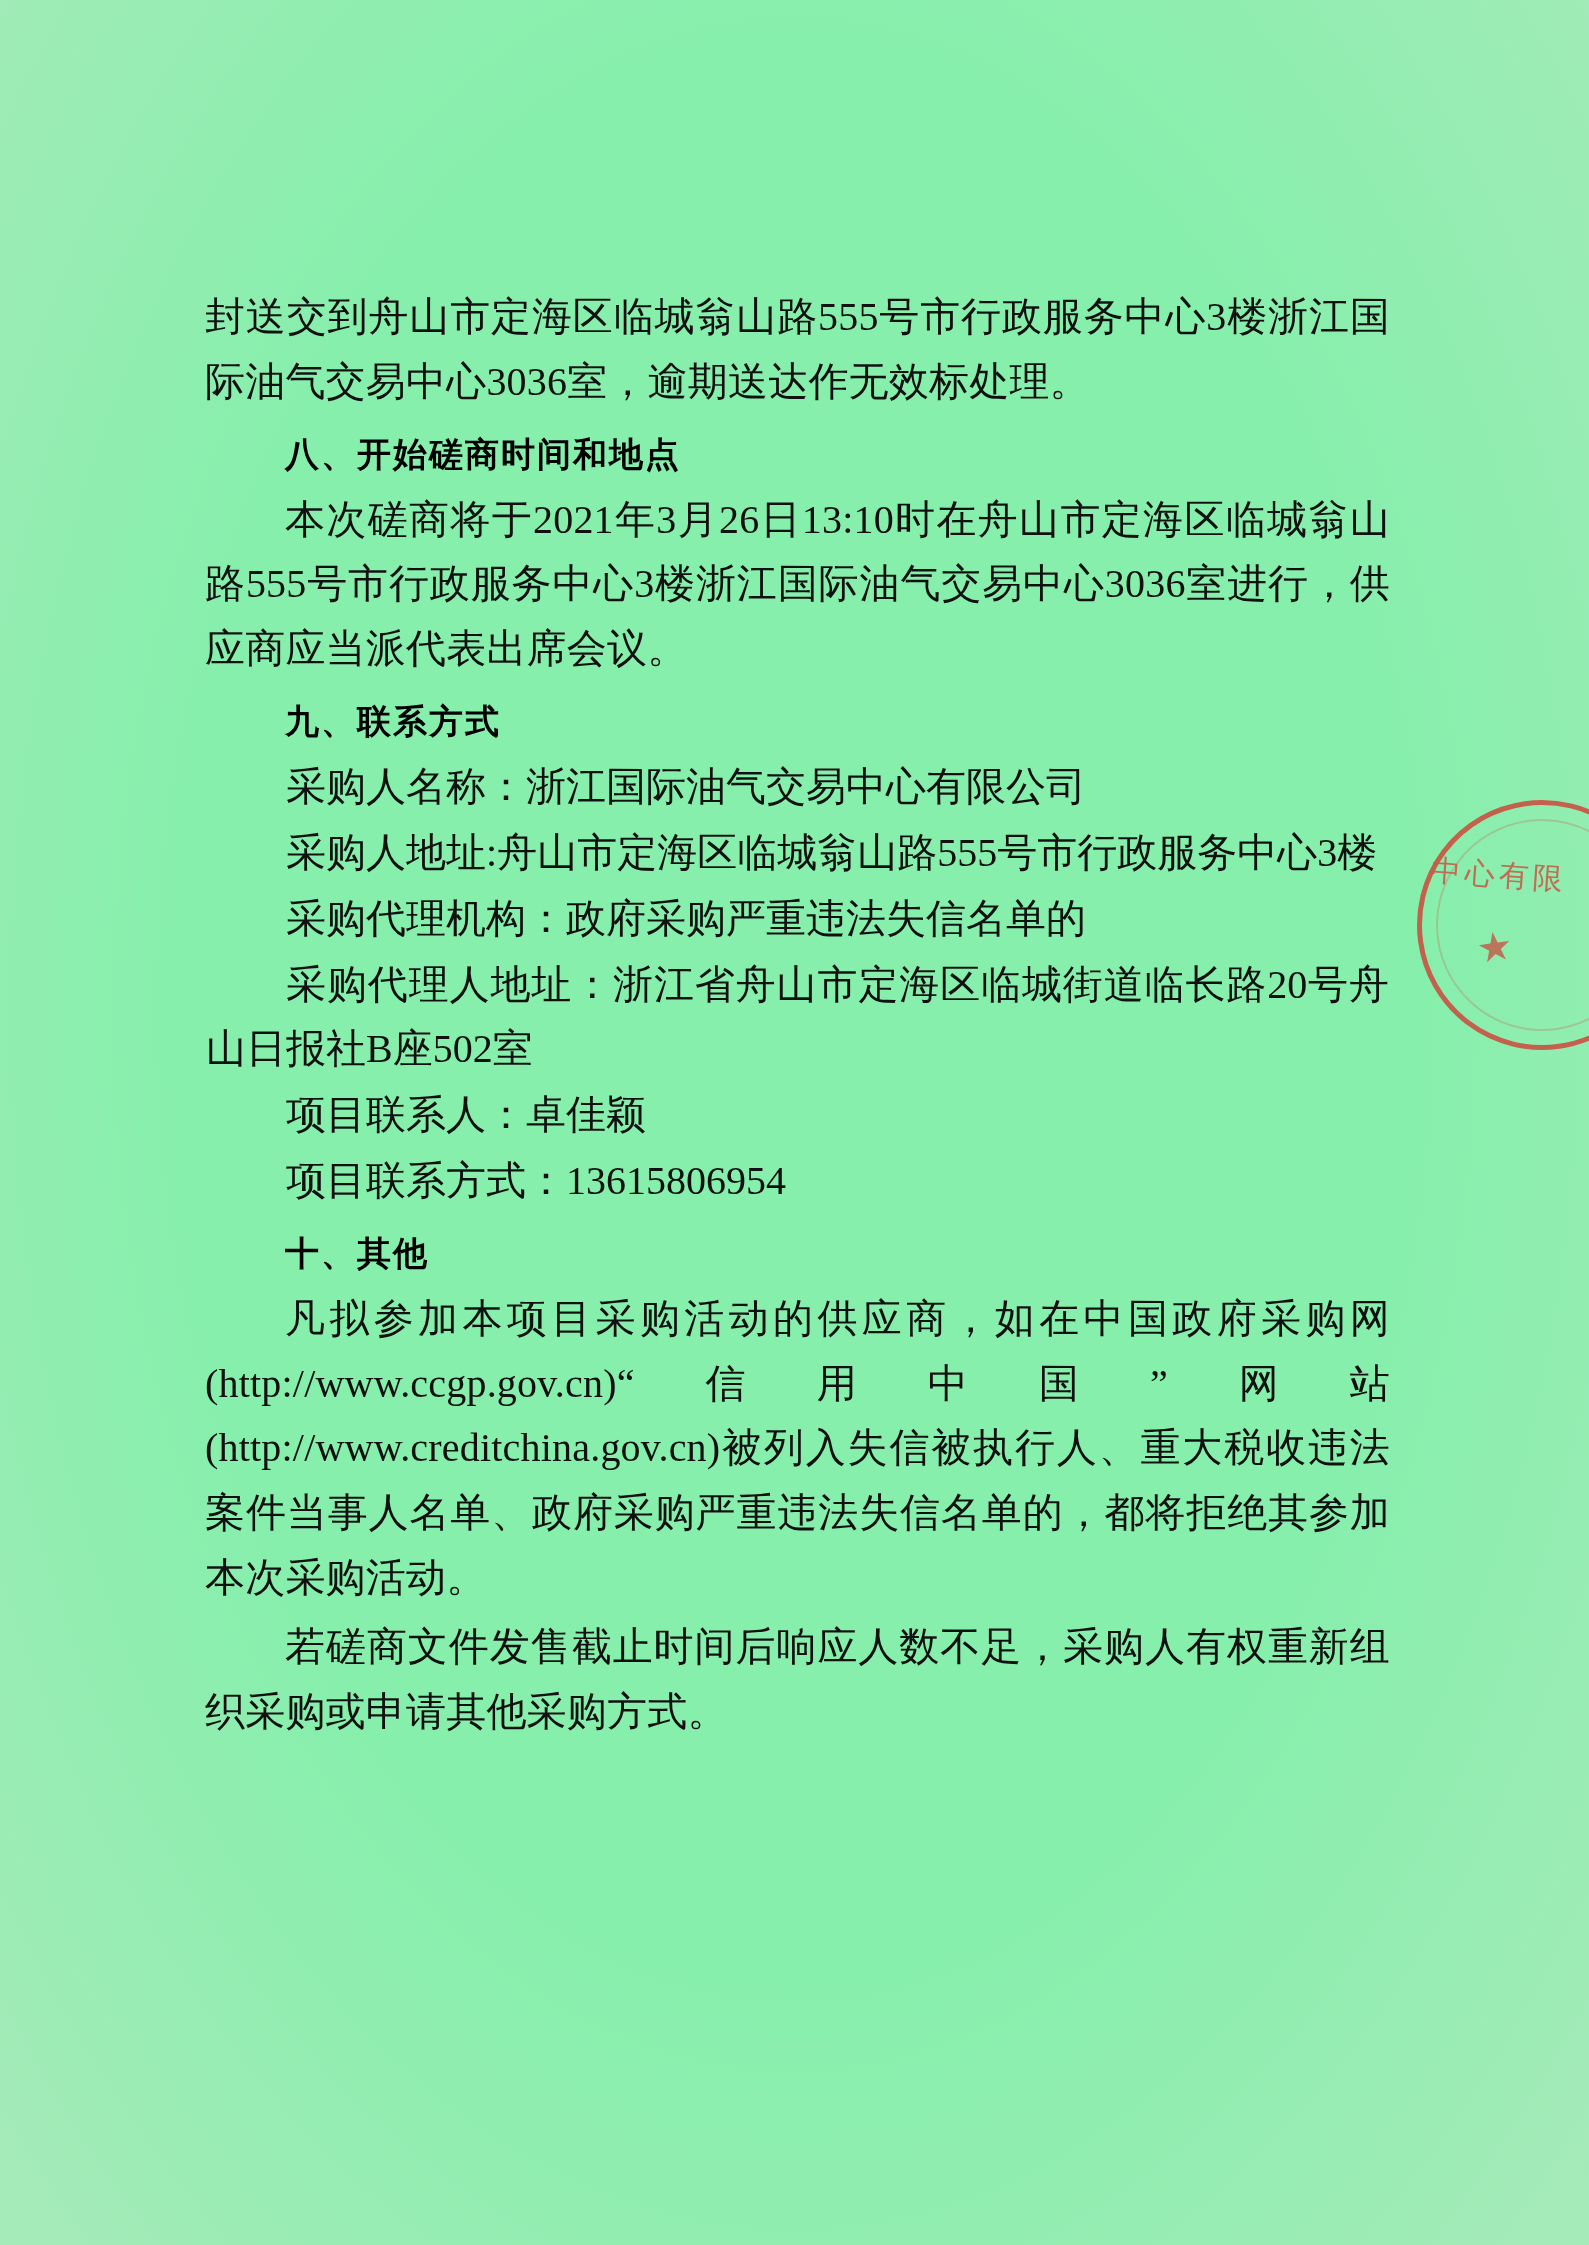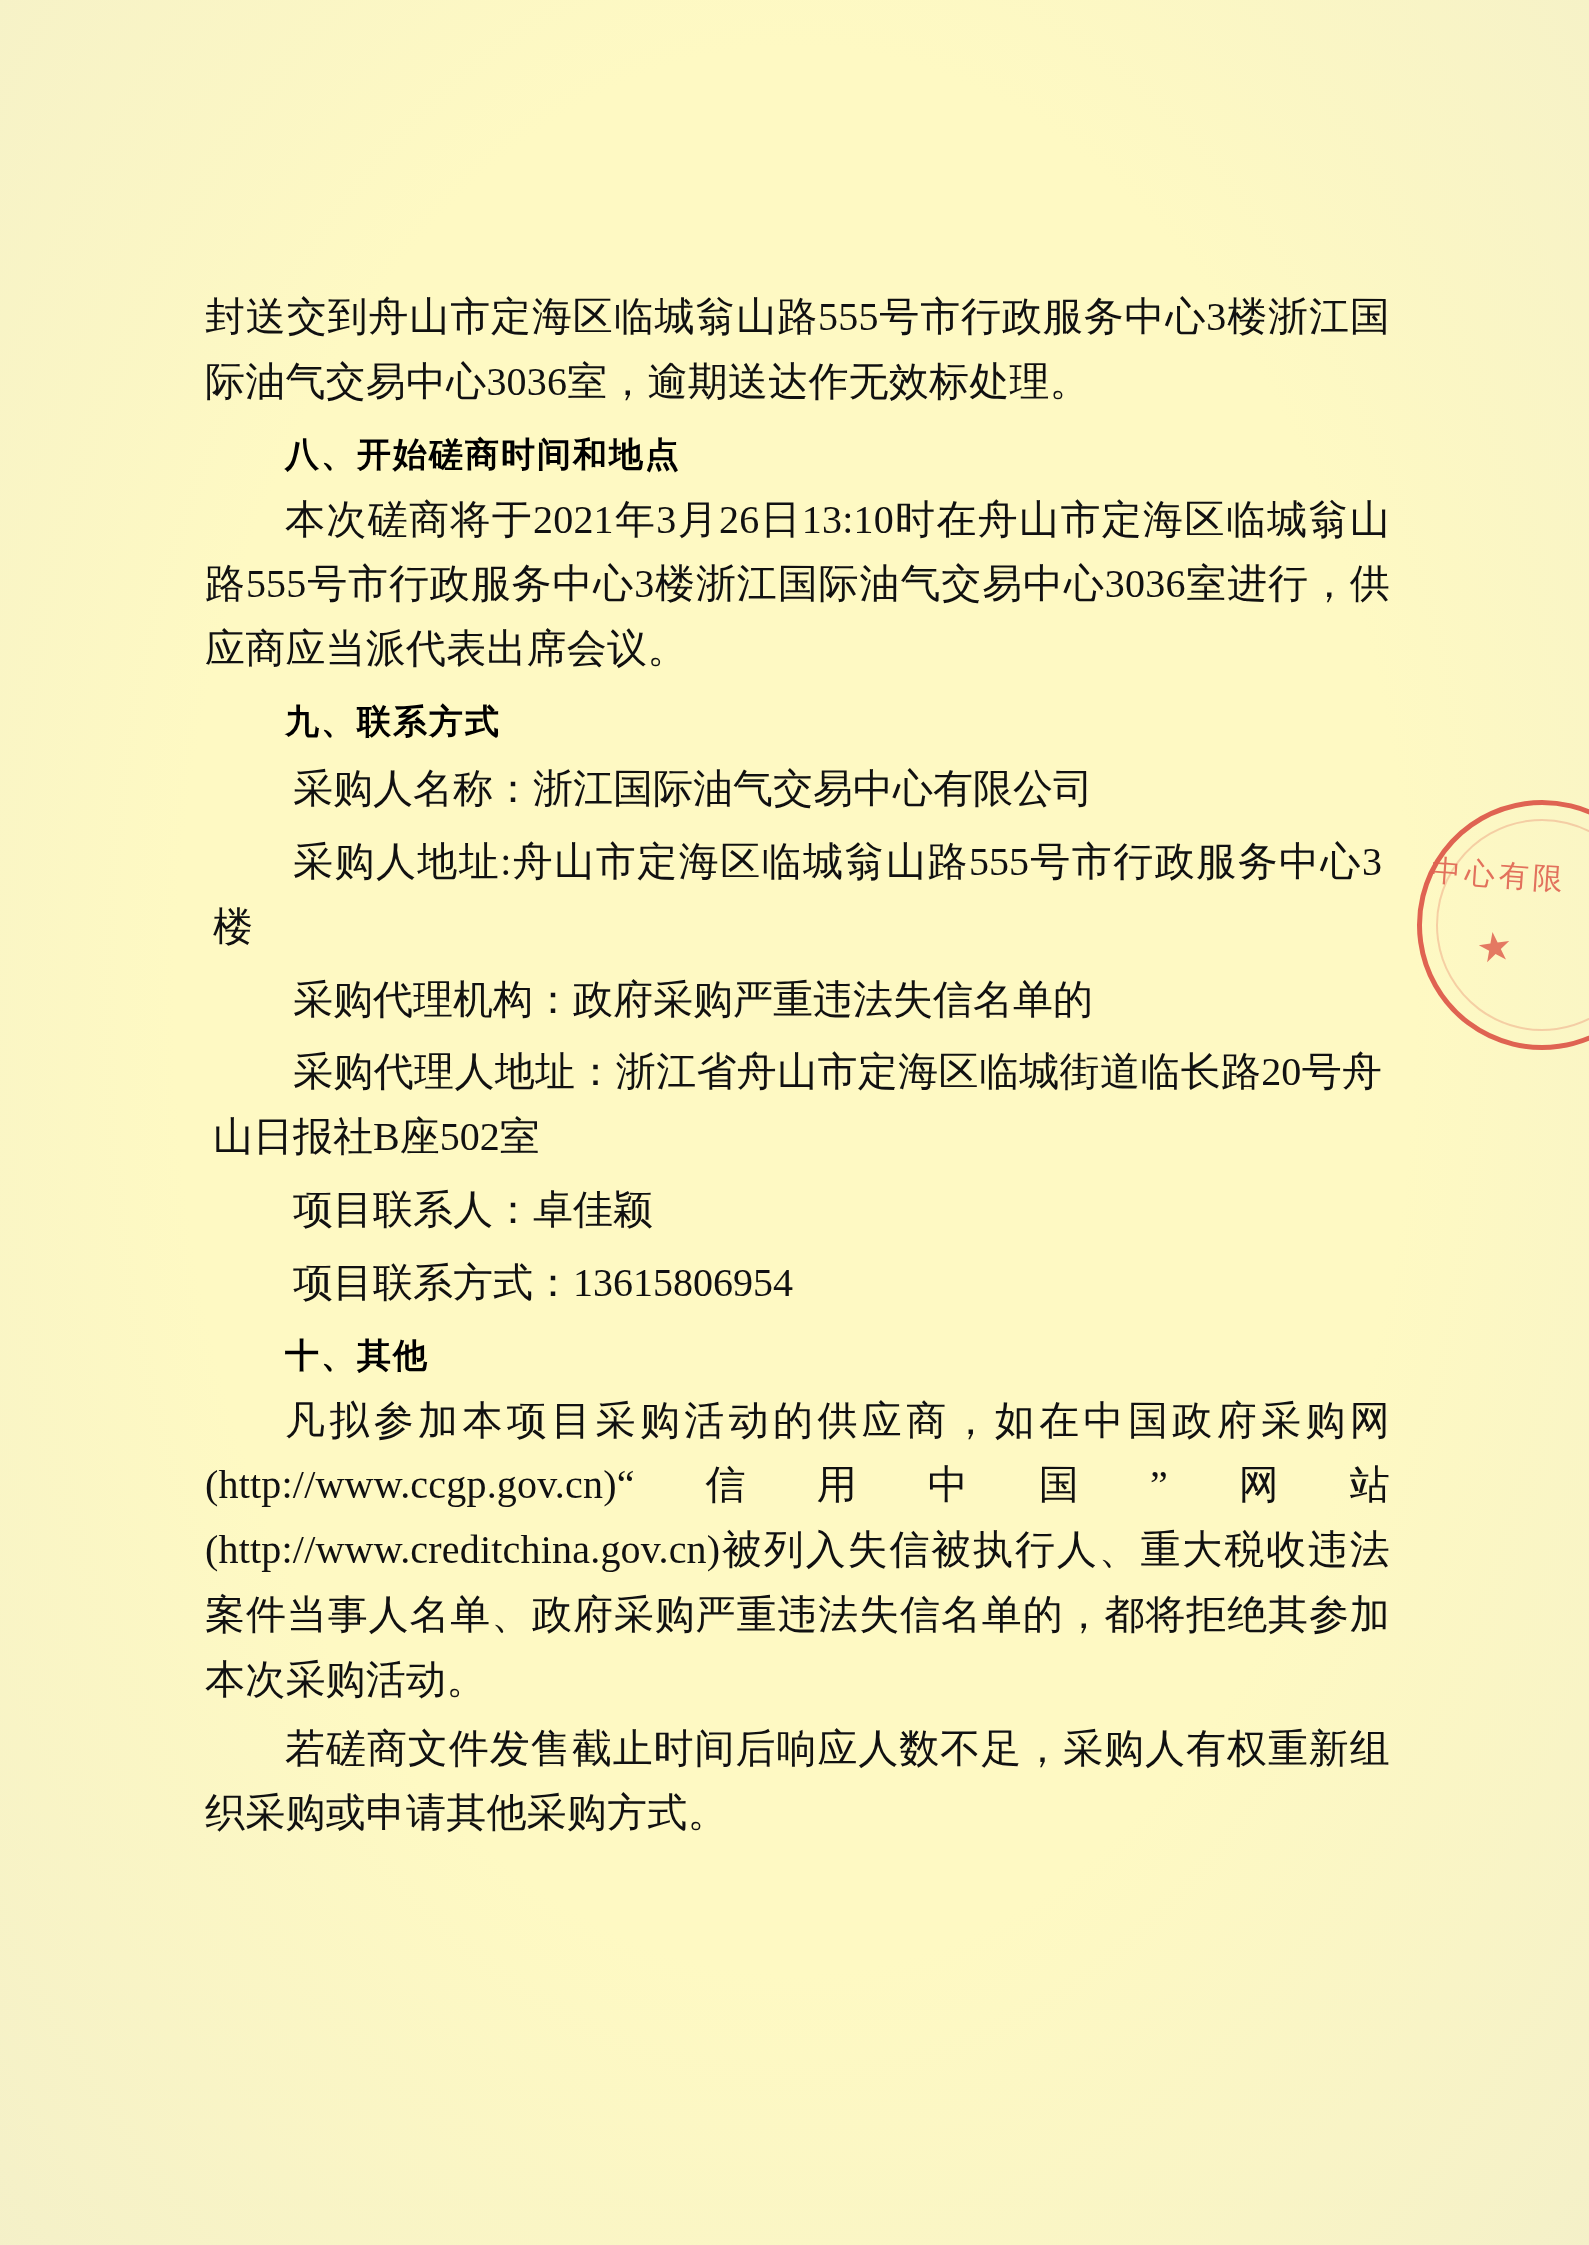--- a/index.html
+++ b/index.html
@@ -10,21 +10,21 @@
     width: 1589px;
     height: 2245px;
     background: #ffffff;
     font-family: "Liberation Serif", "DejaVu Serif", serif;
     position: relative;
     overflow: hidden;
   }
   .page {
     position: absolute;
     inset: 0;
-    background: #fef9c3;
+    background: #86efac;
   }
   
   .paper-tint {
     position: absolute;
     inset: 0;
     background:
       radial-gradient(ellipse at 50% 45%, rgba(255,255,255,0.0) 55%, rgba(226,224,210,0.35) 100%);
     pointer-events: none;
   }
   .content {
@@ -51,21 +51,21 @@
     color: #000000;
     margin: 12px 0 6px 0;
     text-indent: 80px;
     letter-spacing: 2px;
     font-family: "Liberation Sans", "DejaVu Sans", sans-serif;
   }
   .contact-line {
     font-size: 40px;
     line-height: 1.62;
     color: #111111;
-    margin: 8px;
+    margin: 1px;
     text-indent: 80px;
     text-align: justify;
   }
   
   .seal {
     position: absolute;
     right: -78px;
     top: 800px;
     width: 240px;
     height: 240px;

